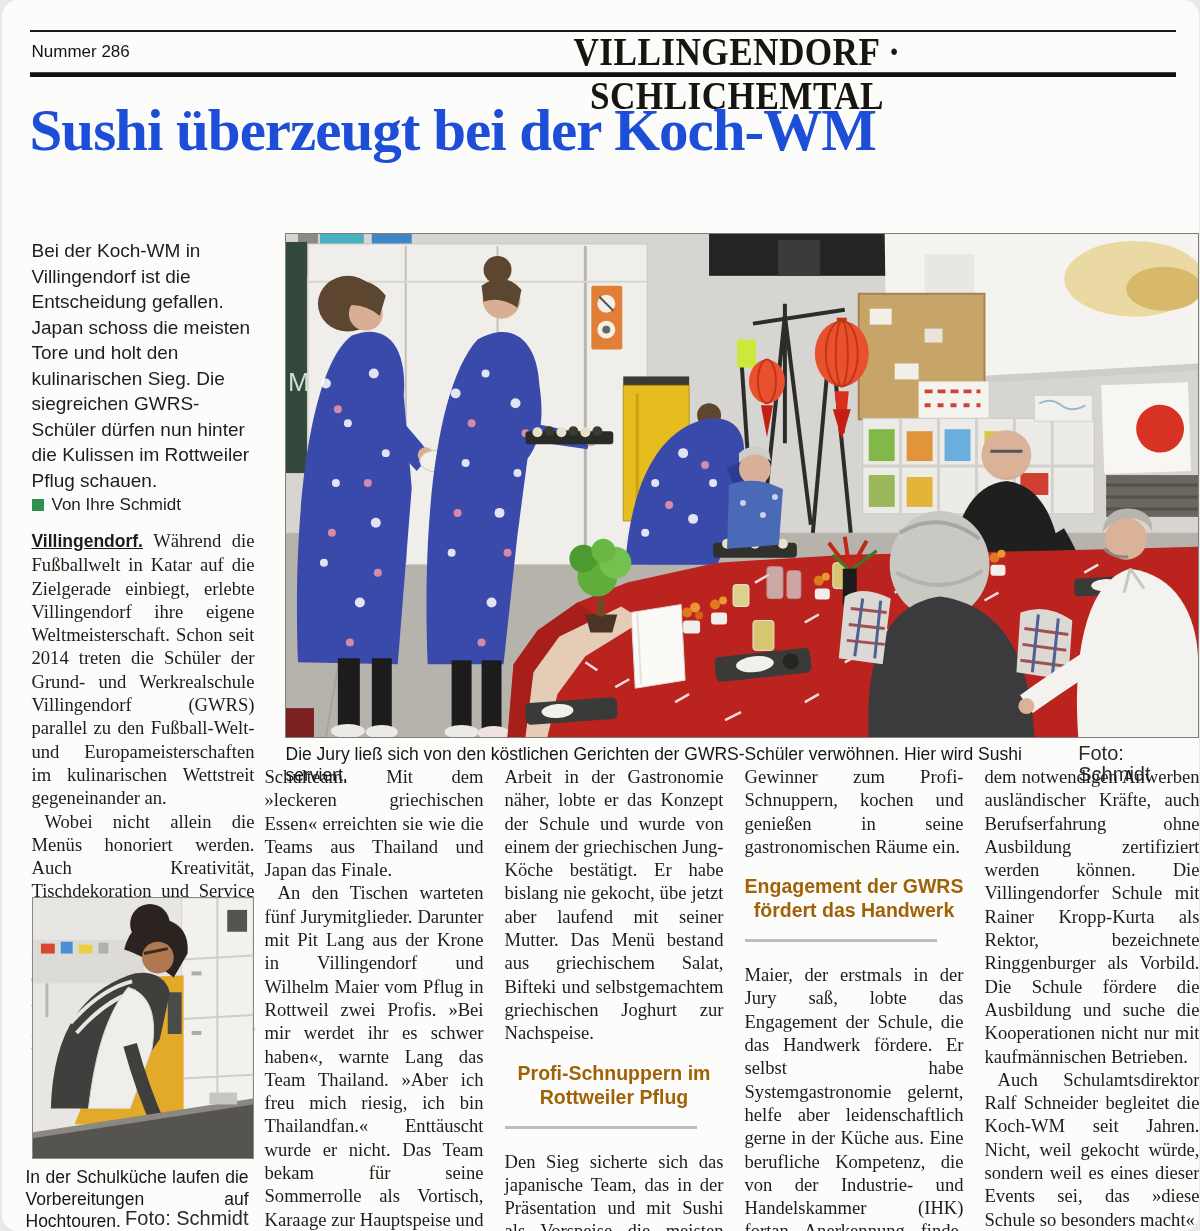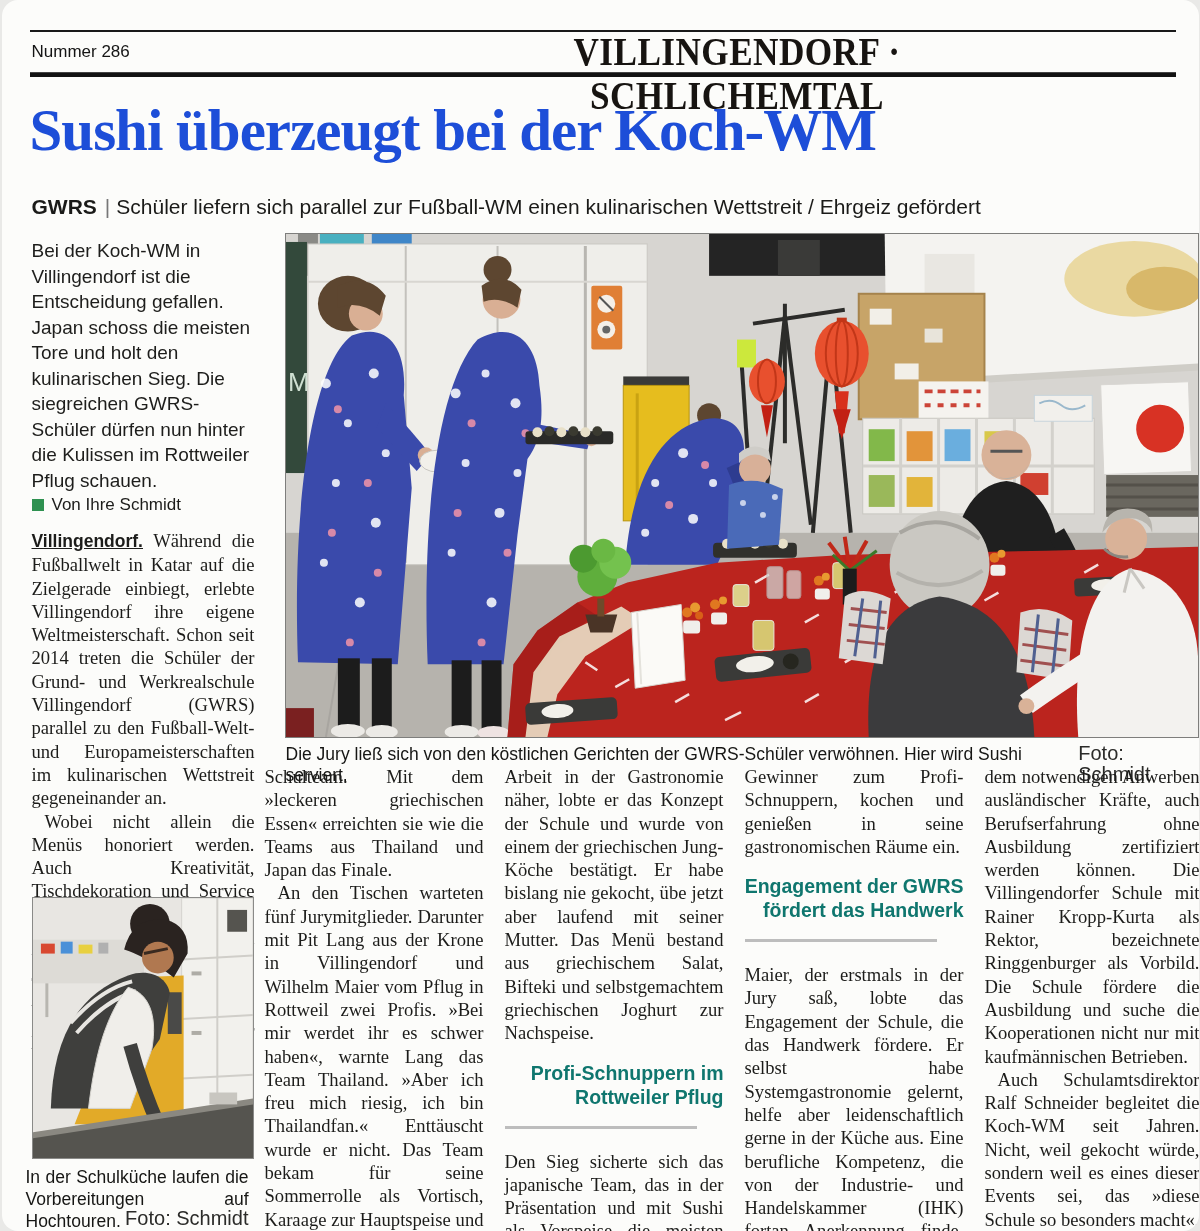--- a/index.html
+++ b/index.html
@@ -25,21 +25,21 @@
   .newscol p.ind{text-indent:13px;}
   .leadin{font-weight:700;font-family:"Liberation Sans",sans-serif;font-size:17.5px;text-decoration:underline;}
   .col1{left:30px;top:238px;width:223px;}
   .col2{left:263px;top:765px;width:219px;}
   .col3{left:503px;top:765px;width:219px;}
   .col4{left:743px;top:765px;width:219px;}
   .col5{left:983px;top:765px;width:215px;}
   .lede{font:400 19px/25.5px "Liberation Sans",sans-serif;color:#1d1d1b;margin:0 0 10px 0;text-align:left;}
   .byline{display:flex;align-items:center;gap:8px;font:400 17px/20px "Liberation Sans",sans-serif;margin:2px 0 14px 0;}
   .bysq{width:12px;height:12px;background:#2e9150;flex:0 0 auto;}
-  .subhd{font:700 19.5px/24px "Liberation Sans",sans-serif;color:#0f766e;margin:16px 0 0 0;text-align:right;}
+  .subhd{font:700 19.5px/24px "Liberation Sans",sans-serif;color:#a16207;margin:16px 0 0 0;text-align:center;}
   .subrule{height:3px;background:#bdbdbd;width:88%;margin:17px 0 21px 0;}
   
   .mainfig{left:283px;top:233px;width:914px;height:505px;border:1px solid #7e7e7c;box-sizing:border-box;background:#d8d6d2;}
   .mainfig svg,.kitfig svg{display:block;width:100%;height:100%;}
   .maincap{left:284px;top:743px;width:913px;display:flex;justify-content:space-between;align-items:baseline;
       font:400 17.5px/21px "Liberation Sans",sans-serif;color:#161614;gap:10px;}
   .credit{font-size:20px;color:#2b2b29;}
   .kitfig{left:30px;top:897px;width:222px;height:262px;border:1px solid #8a8a88;box-sizing:border-box;background:#e8e6e2;}
   .kitcap{left:24px;top:1166px;width:223px;font:400 17.5px/22px "Liberation Sans",sans-serif;color:#161614;text-align:justify;}
   .kitcap .credit{position:absolute;right:0;bottom:3px;}
@@ -48,23 +48,20 @@
 <body>
 
 <div class="page">
 
   <div class="abs rule-top"></div>
   <div class="abs issue">Nummer 286</div>
   <div class="abs section-title">VILLINGENDORF · SCHLICHEMTAL</div>
   <div class="abs rule-thick"></div>
 
   <h1 class="abs headline">Sushi überzeugt bei der Koch-WM</h1>
-  <div class="abs subhead">
-    <span class="kicker">GWRS</span><span class="ksep">|</span><span>Schüler liefern sich parallel zur Fußball-WM einen kulinarischen Wettstreit / Ehrgeiz gefördert</span>
-  </div>
 
   <div class="abs col1 newscol">
     <p class="lede">Bei der Koch-WM in Villingendorf ist die Entscheidung gefallen. Japan schoss die meisten Tore und holt den kulinarischen Sieg. Die siegreichen GWRS-Schüler dürfen nun hinter die Kulissen im Rottweiler Pflug schauen.</p>
     <div class="byline">
       <span class="bysq"></span>
       <span>Von Ihre Schmidt</span>
     </div>
     <p><span class="leadin">Villingendorf.</span> <span>Während die Fußballwelt in Katar auf die Zielgerade einbiegt, erlebte Villingendorf ihre eigene Weltmeisterschaft. Schon seit 2014 treten die Schüler der Grund- und Werkrealschule Villingendorf (GWRS) parallel zu den Fußball-Welt- und Europameisterschaften im kulinarischen Wettstreit gegeneinander an.</span></p>
     <p class="ind">Wobei nicht allein die Menüs honoriert werden. Auch Kreativität, Tischdekoration und Service fließen maßgeblich in die Bewertung mit ein. Im Vorfeld entscheiden die Teams samt ihrer Coaches, welches Land sie vertreten. Absolut zufrieden mit ihrer Wahl war das griechische</p>
   </div>

